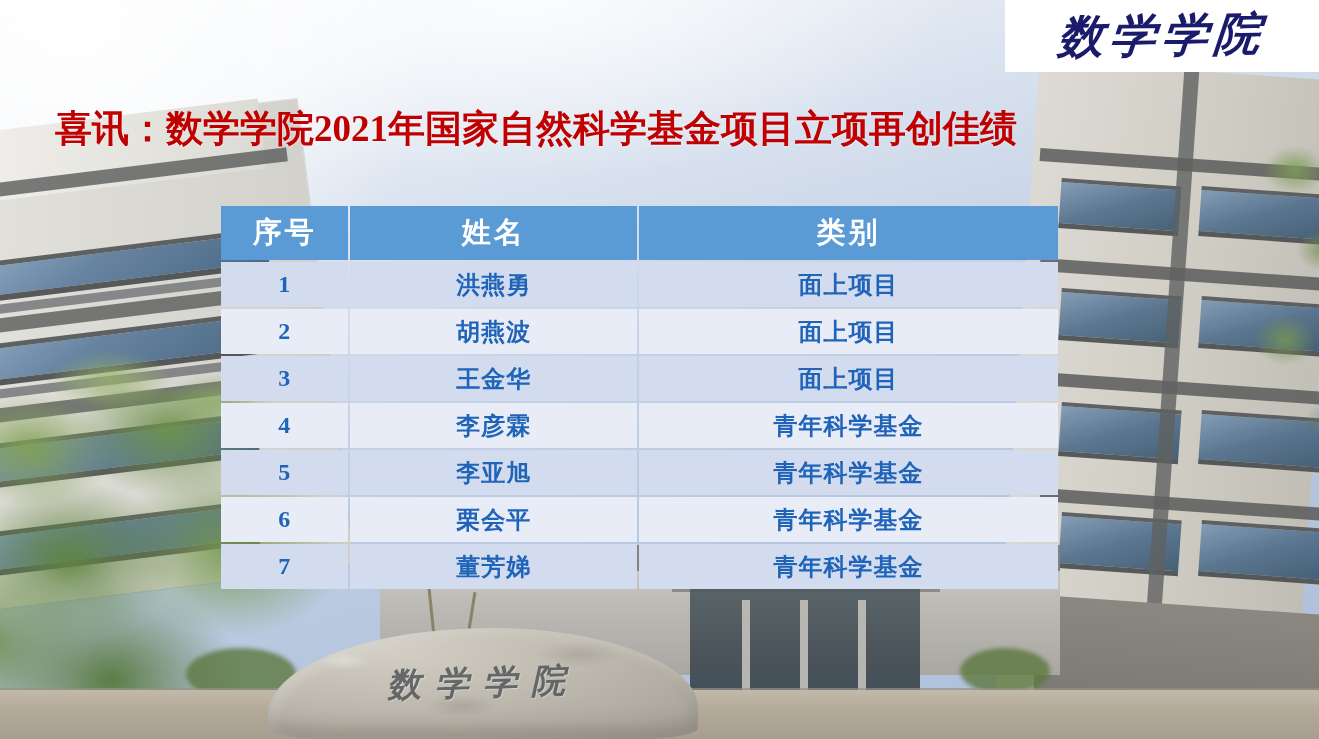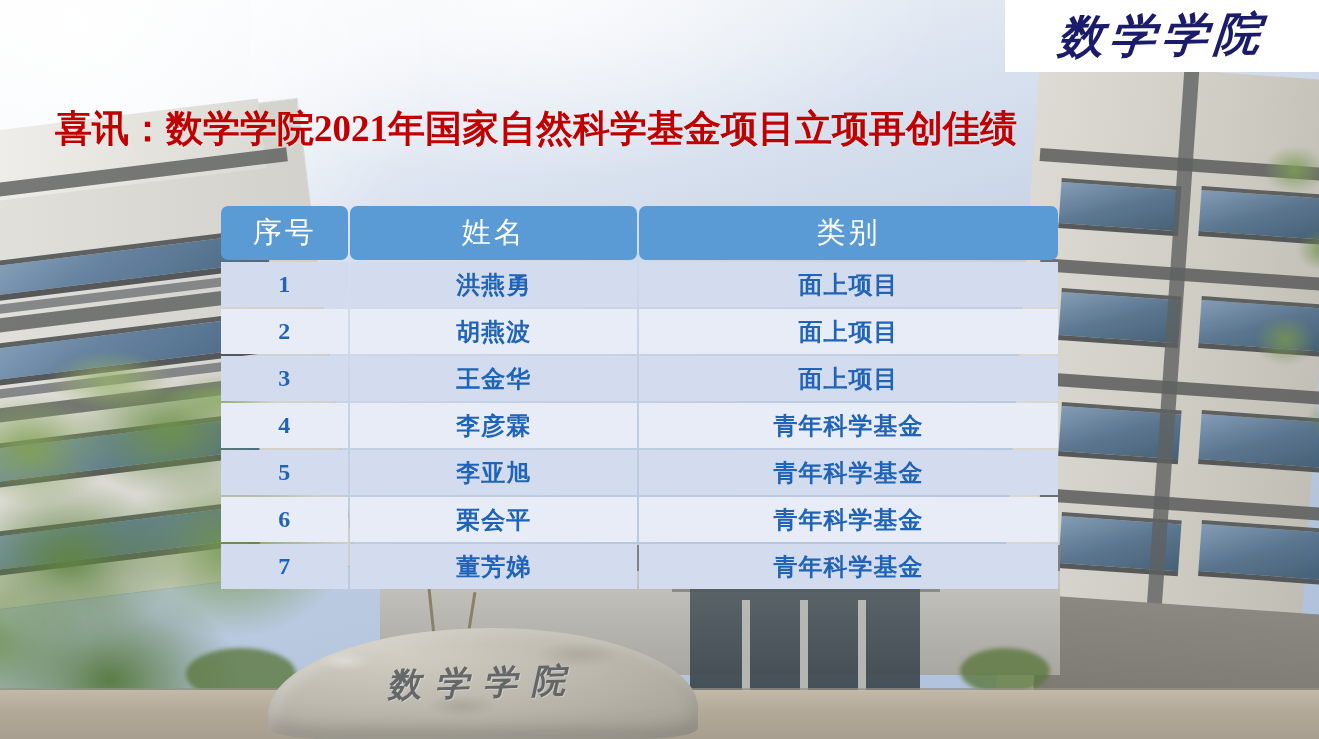--- a/index.html
+++ b/index.html
@@ -203,23 +203,22 @@
   #table-wrap {
     position:absolute; left:219px; top:204px; width:841px; z-index:30;
   }
   table.ntable { border-collapse:separate; border-spacing:2px; width:841px; }
   table.ntable th, table.ntable td {
     text-align:center; vertical-align:middle;
     font-family:"Liberation Serif", serif;
   }
   table.ntable thead th {
     background:#5b9bd5; color:#ffffff;
-    font-size:29px; font-weight:400; height:54px;
+    font-size:29px; font-weight:700; height:54px;
     letter-spacing:3px;
-    border-radius:7px;
   }
   table.ntable tbody td {
     color:#1f64b8; font-size:24px; font-weight:700; height:45px;
     letter-spacing:1px;
   }
   tr.odd td  { background:#d3dcee; }
   tr.even td { background:#e8ecf7; }
   .col-no   { width:128px; }
   .col-name { width:288px; }
   .col-cat  { width:421px; }

